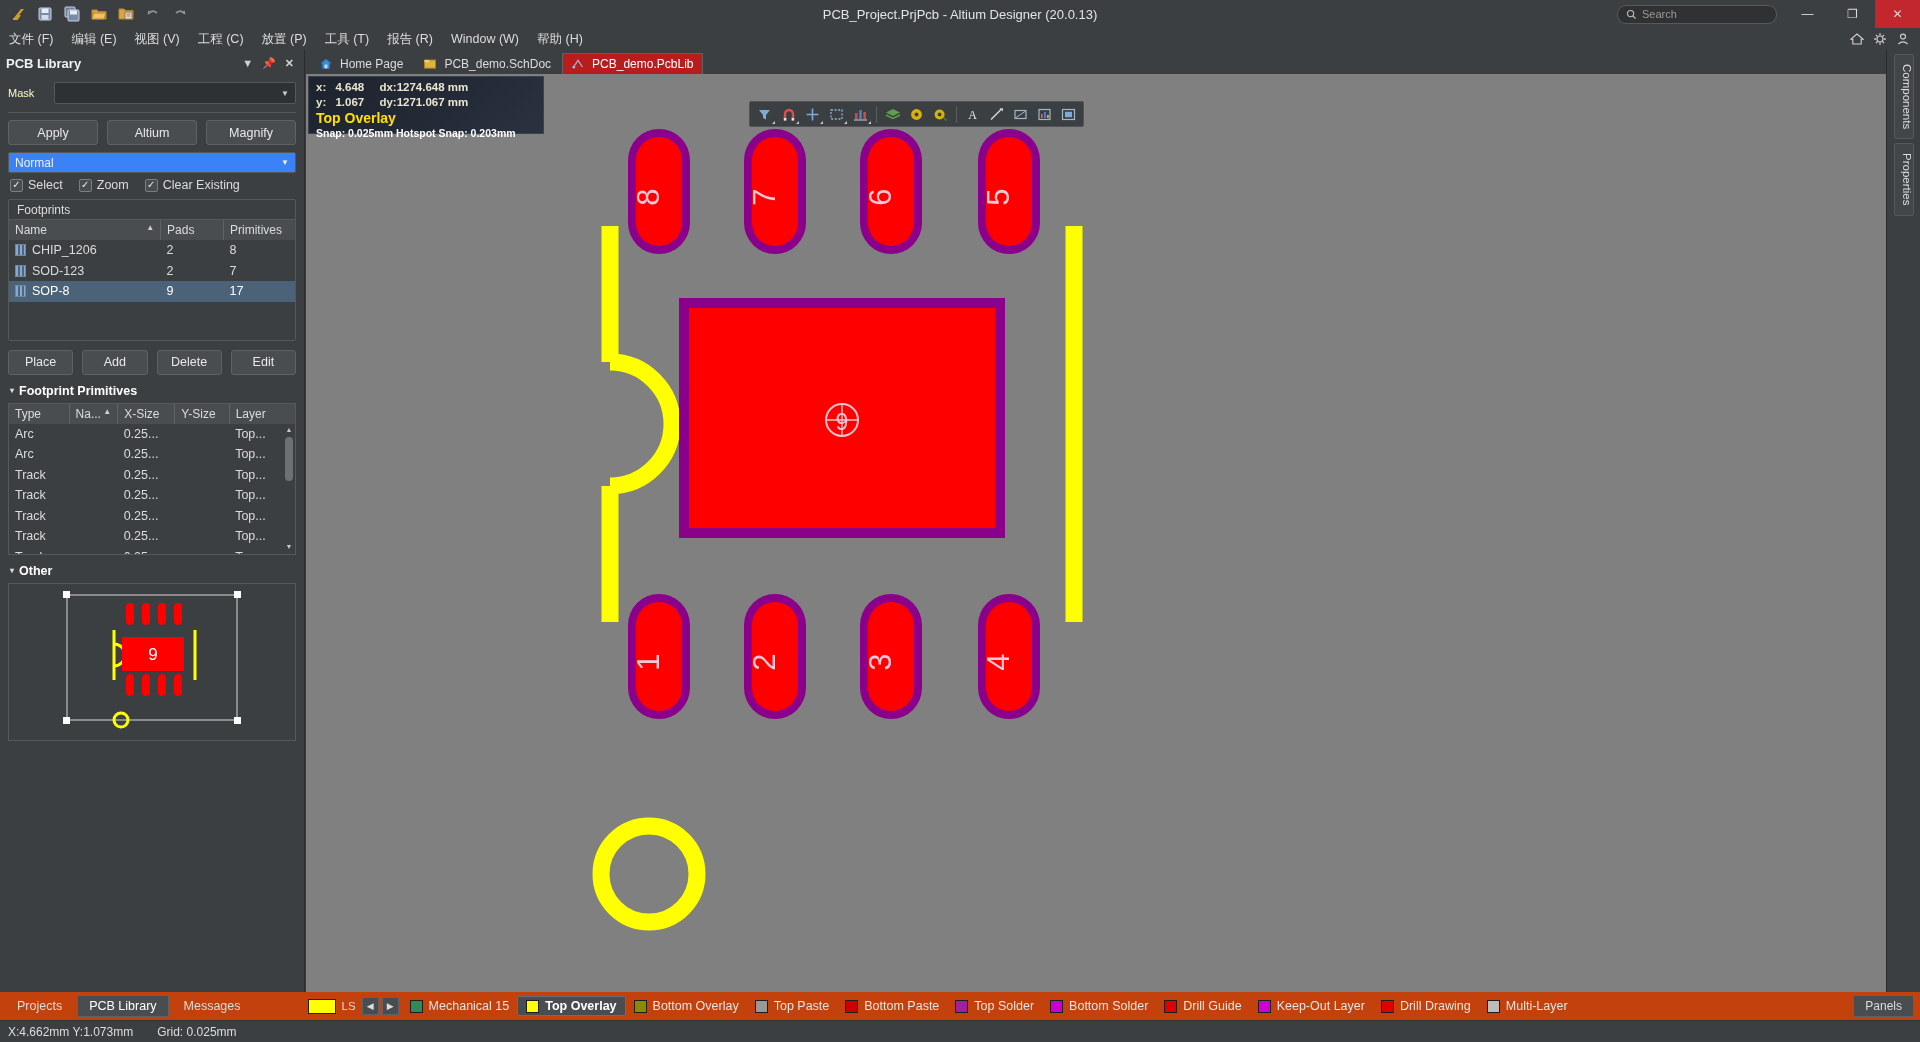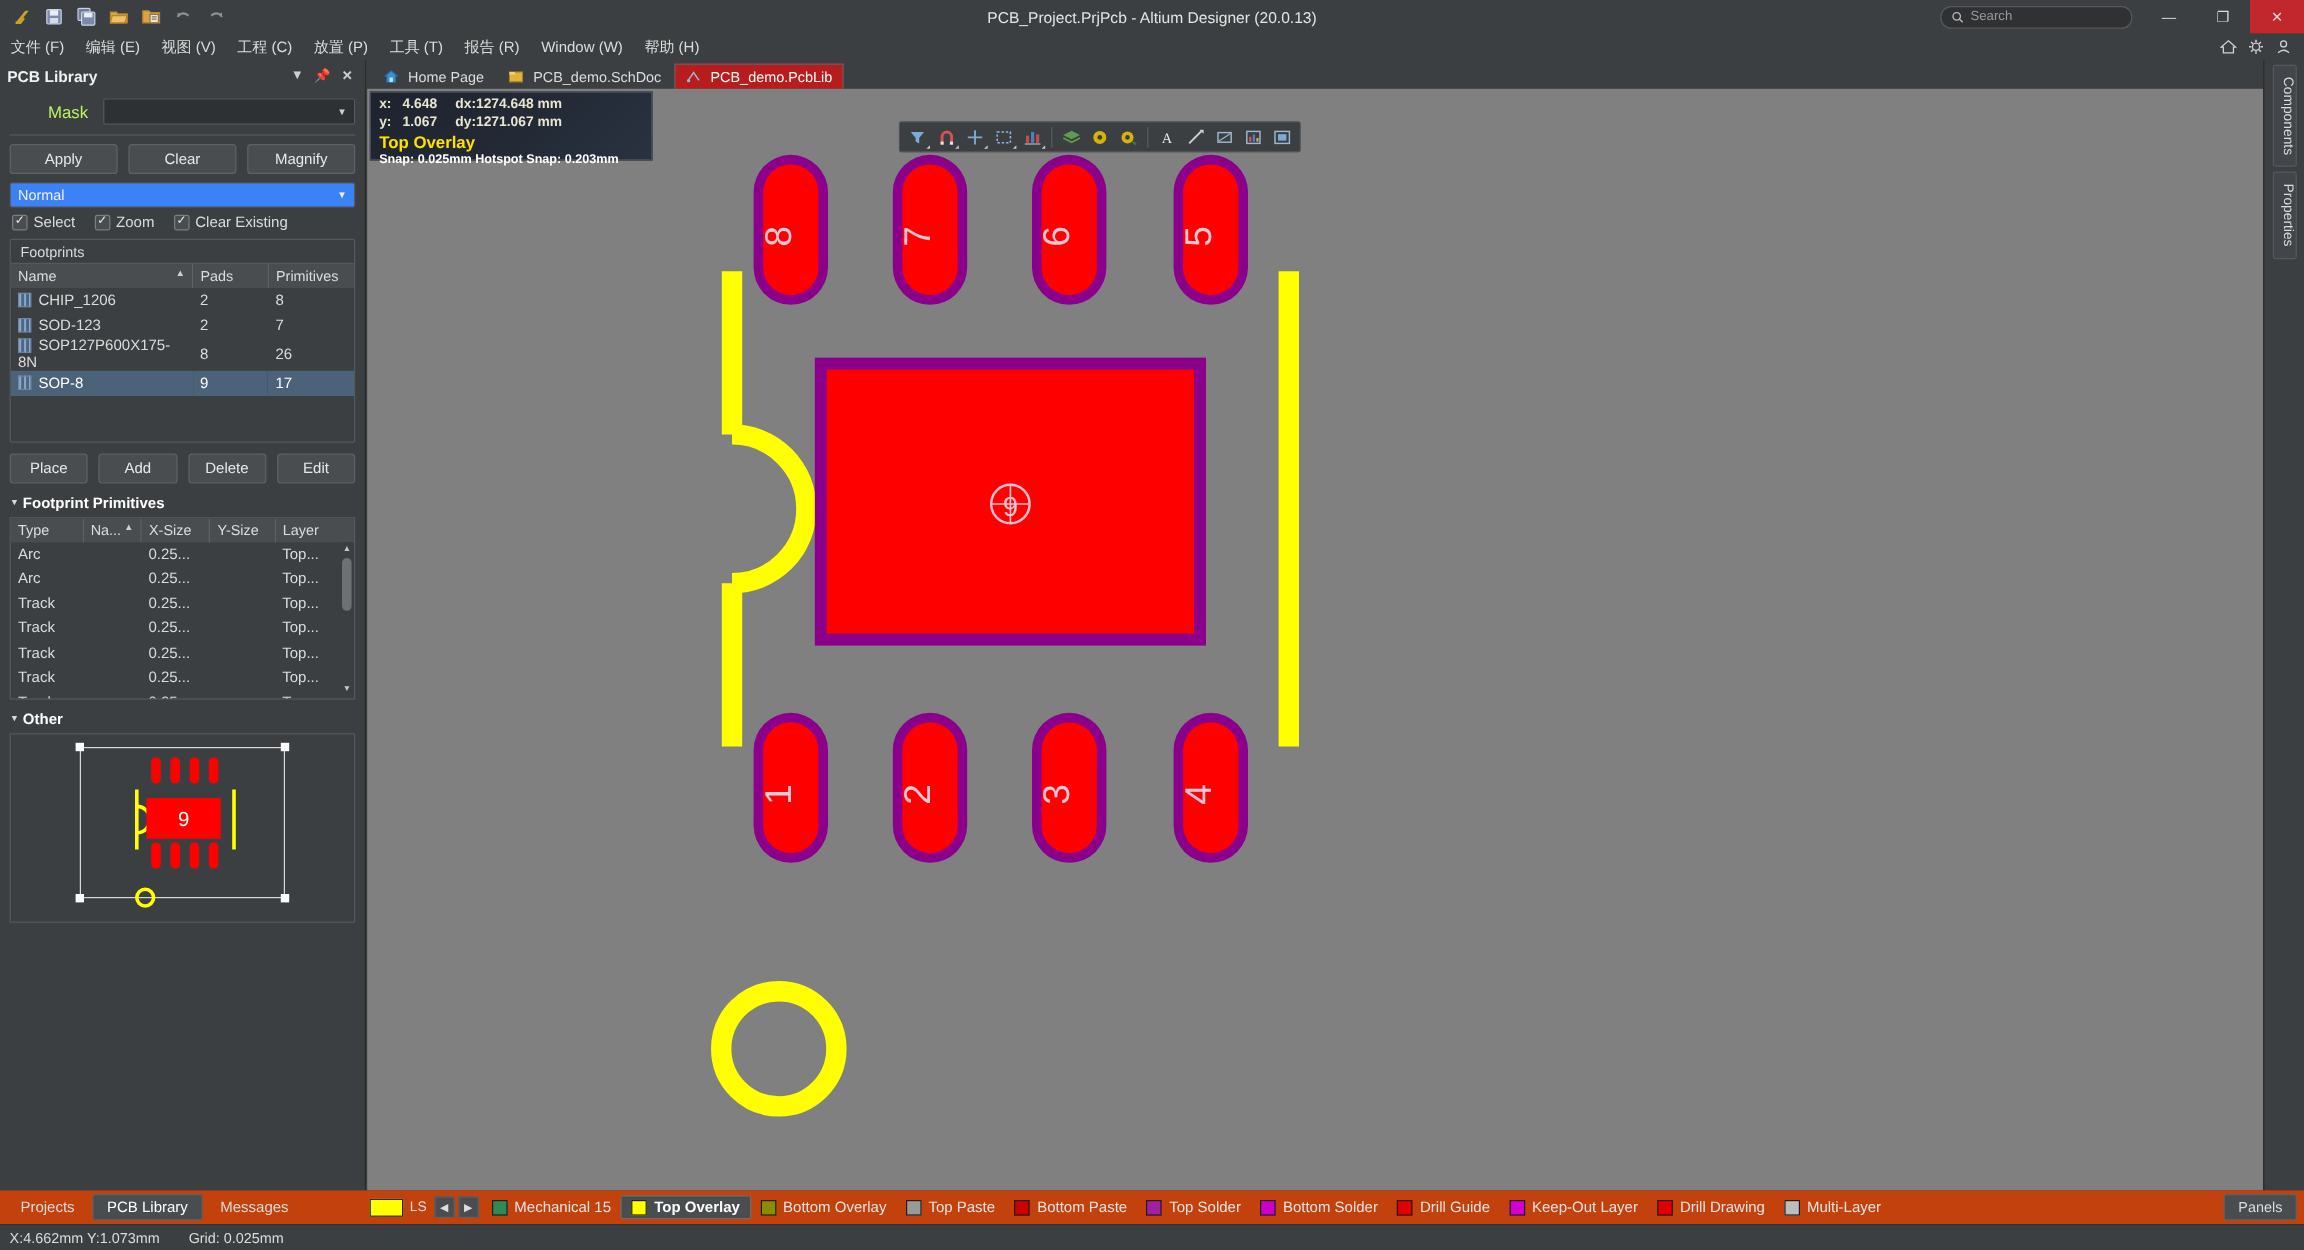--- a/index.html
+++ b/index.html
@@ -35,21 +35,21 @@
   
   .panel{ position:absolute; left:0; top:50px; width:305px; height:942px;
     background:#3c3f41; border-right:1px solid #2b2b2b; }
   .panel-title{ height:26px; background:#3c3f41; display:flex; align-items:center;
     padding:0 6px; font-size:13px; font-weight:bold; color:#f0f0f0; }
   .panel-title .ptools{ margin-left:auto; display:flex; gap:9px; padding-right:4px;
     font-size:11px; color:#cfcfcf; }
   .panel-body{ padding:6px 8px 0 8px; }
 
   .mask-row{ display:flex; align-items:center; gap:8px; margin-bottom:8px; }
-  .mask-label{ font-size:14px; color:#bef264; width:38px;margin-left:32px; }
+  .mask-label{ font-size:11px; color:#fef9c3; width:38px; }
   .combo{ flex:1; height:22px; background:#2e3133; border:1px solid #55595c;
     display:flex; align-items:center; padding:0 6px; font-size:12px; color:#dcdcdc;
     border-radius:2px; }
   .combo .caret{ margin-left:auto; font-size:8px; color:#cfcfcf; }
 
   .divider{ height:1px; background:#55595c; margin:3px 0 7px 0; }
 
   .btn-row{ display:flex; gap:9px; margin-bottom:7px; }
   .btn{ flex:1; height:25px; background:#4a4d50; border:1px solid #5e6266;
     border-radius:3px; display:flex; align-items:center; justify-content:center;
@@ -279,21 +279,21 @@
         <div class="mask-label">Mask</div>
         <div class="combo">
           <span></span>
           <span class="caret">▼</span>
         </div>
       </div>
       <div class="divider"></div>
 
       <div class="btn-row">
         <div class="btn">Apply</div>
-        <div class="btn">Clear</div>
+        <div class="btn">Altium</div>
         <div class="btn">Magnify</div>
       </div>
 
       <div class="combo2">
         <span>Normal</span>
         <span class="caret">▼</span>
       </div>
 
       <div class="check-row">
         <label class="chk">
@@ -327,25 +327,20 @@
             <tr>
               <td><span class="fp-icon"></span><span>CHIP_1206</span></td>
               <td>2</td>
               <td>8</td>
             </tr>
             <tr>
               <td><span class="fp-icon"></span><span>SOD-123</span></td>
               <td>2</td>
               <td>7</td>
             </tr>
-            <tr>
-              <td><span class="fp-icon"></span><span>SOP127P600X175-8N</span></td>
-              <td>8</td>
-              <td>26</td>
-            </tr>
             <tr class="sel">
               <td><span class="fp-icon"></span><span>SOP-8</span></td>
               <td>9</td>
               <td>17</td>
             </tr>
           </tbody>
         </table>
         <div class="fp-blank"></div>
       </div>
 

